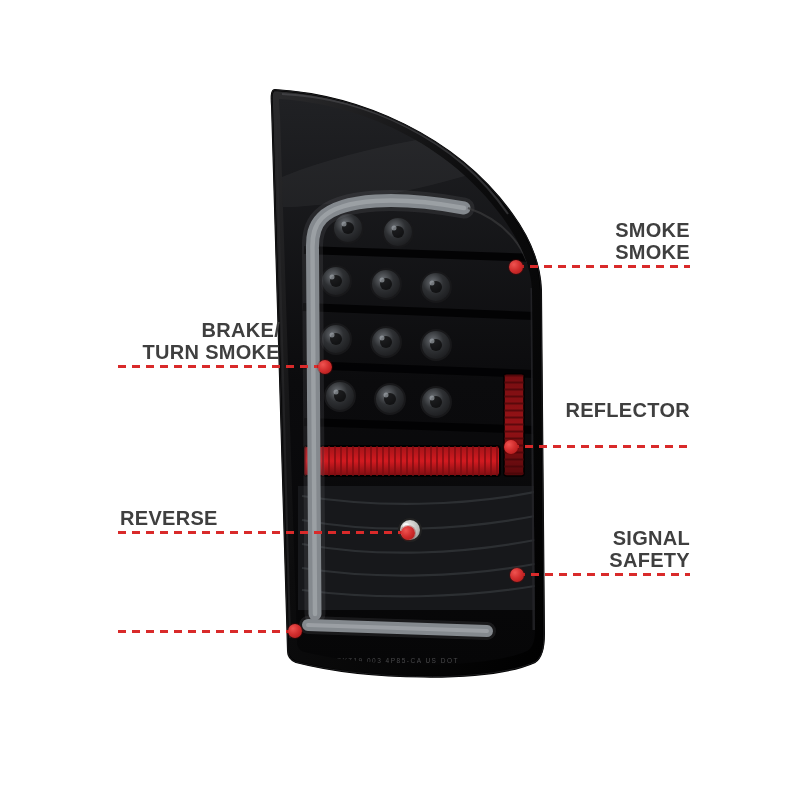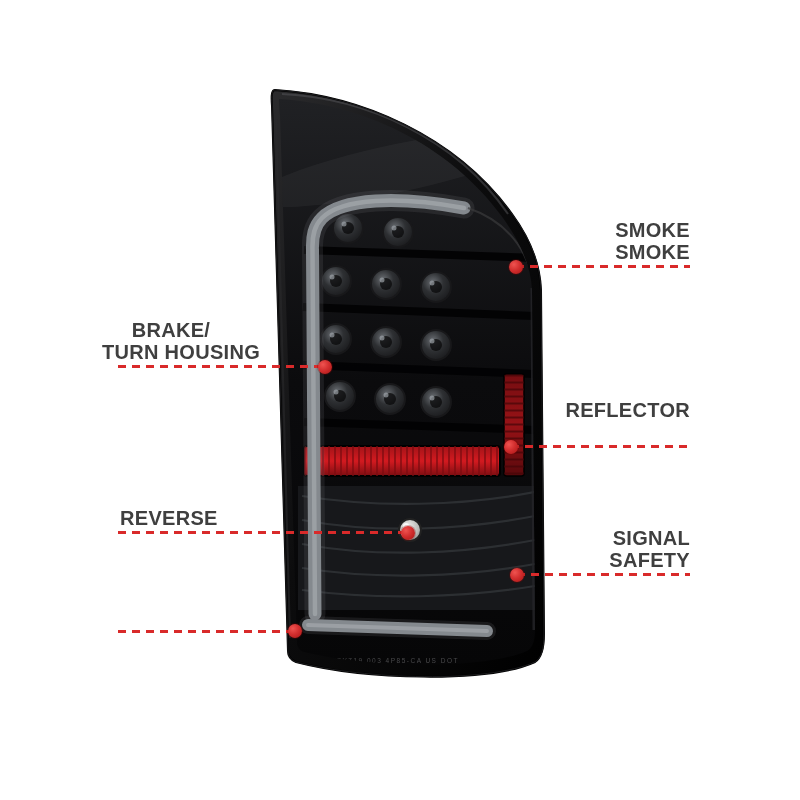--- a/index.html
+++ b/index.html
@@ -17,21 +17,21 @@
   .label {
     position: absolute;
     font-weight: bold;
     font-size: 20px;
     line-height: 22px;
     color: #3f3f3f;
     letter-spacing: .3px;
     white-space: nowrap;
   }
   .right-label { right: 110px; text-align: right; }
-  .center-label { text-align: center; }
+  .center-label { text-align: right; margin-left: 40px; }
   .leader {
     position: absolute;
     height: 3px;
     background: repeating-linear-gradient(90deg, #d92a2a 0 8px, transparent 8px 14px);
   }
   .dot {
     position: absolute;
     width: 14px;
     height: 14px;
     border-radius: 50%;
@@ -191,21 +191,21 @@
 
   <div class="label right-label" style="top:219px">
     <div>SMOKE</div>
     <div>SMOKE</div>
   </div>
   <div class="leader" style="left:516px; top:265px; width:174px"></div>
   <div class="dot" style="left:509px; top:260px"></div>
 
   <div class="label center-label" style="left:102px; top:319px; width:138px">
     <div>BRAKE/</div>
-    <div>TURN HOUSING</div>
+    <div>TURN SMOKE</div>
   </div>
   <div class="leader" style="left:118px; top:365px; width:207px"></div>
   <div class="dot" style="left:318px; top:360px"></div>
 
   <div class="label right-label" style="top:399px">
     <div>REFLECTOR</div>
   </div>
   <div class="leader" style="left:511px; top:445px; width:179px"></div>
   <div class="dot" style="left:504px; top:440px"></div>
 

